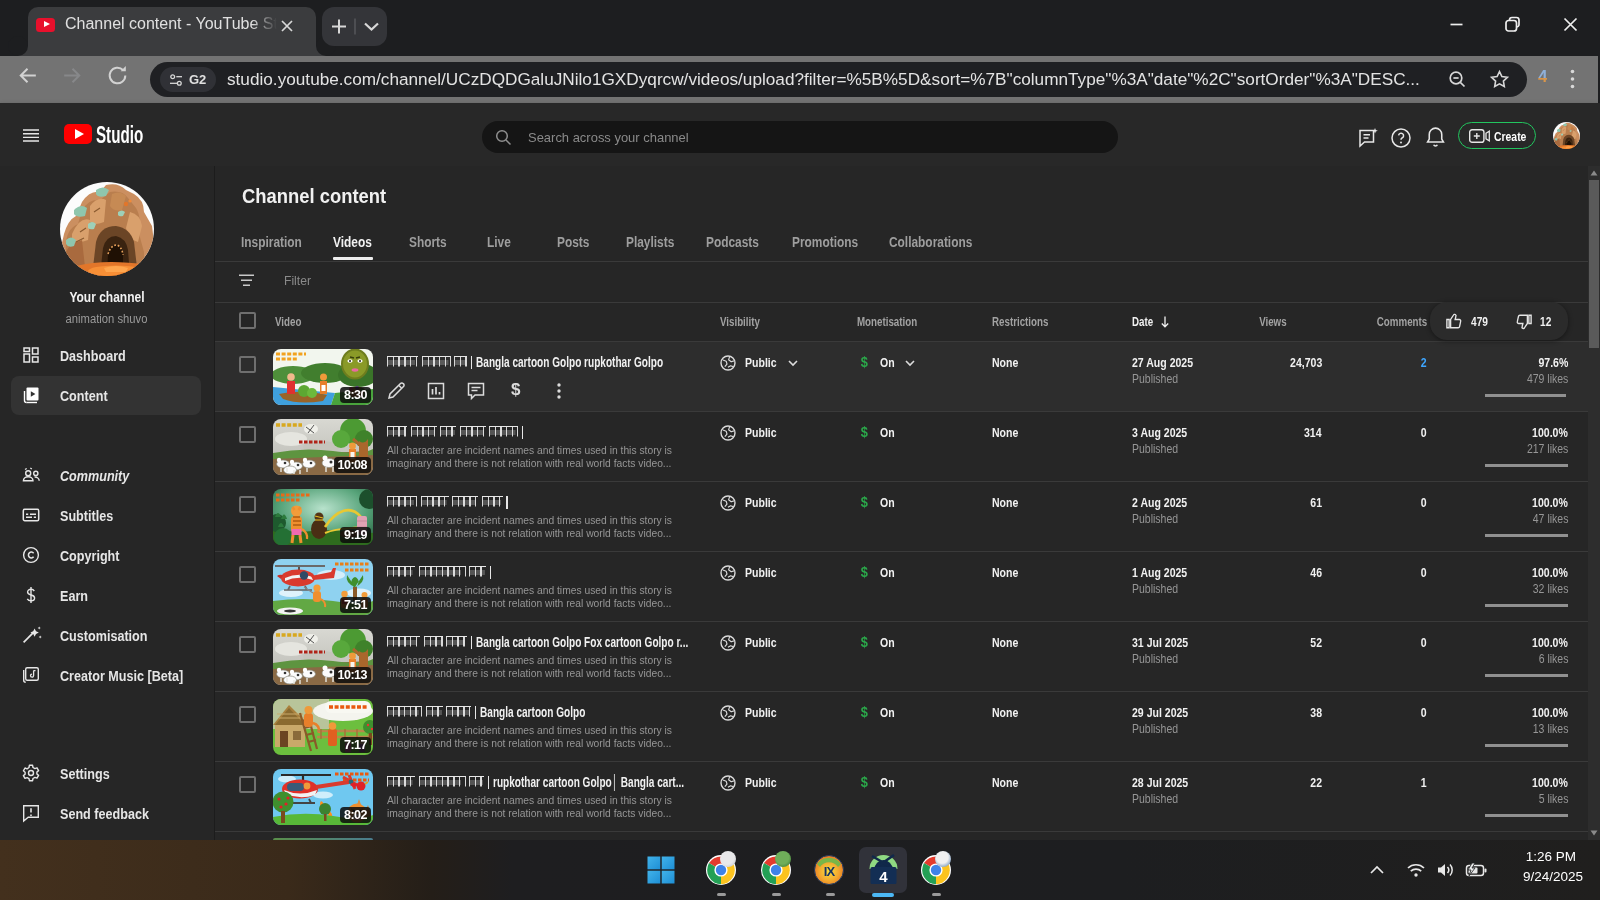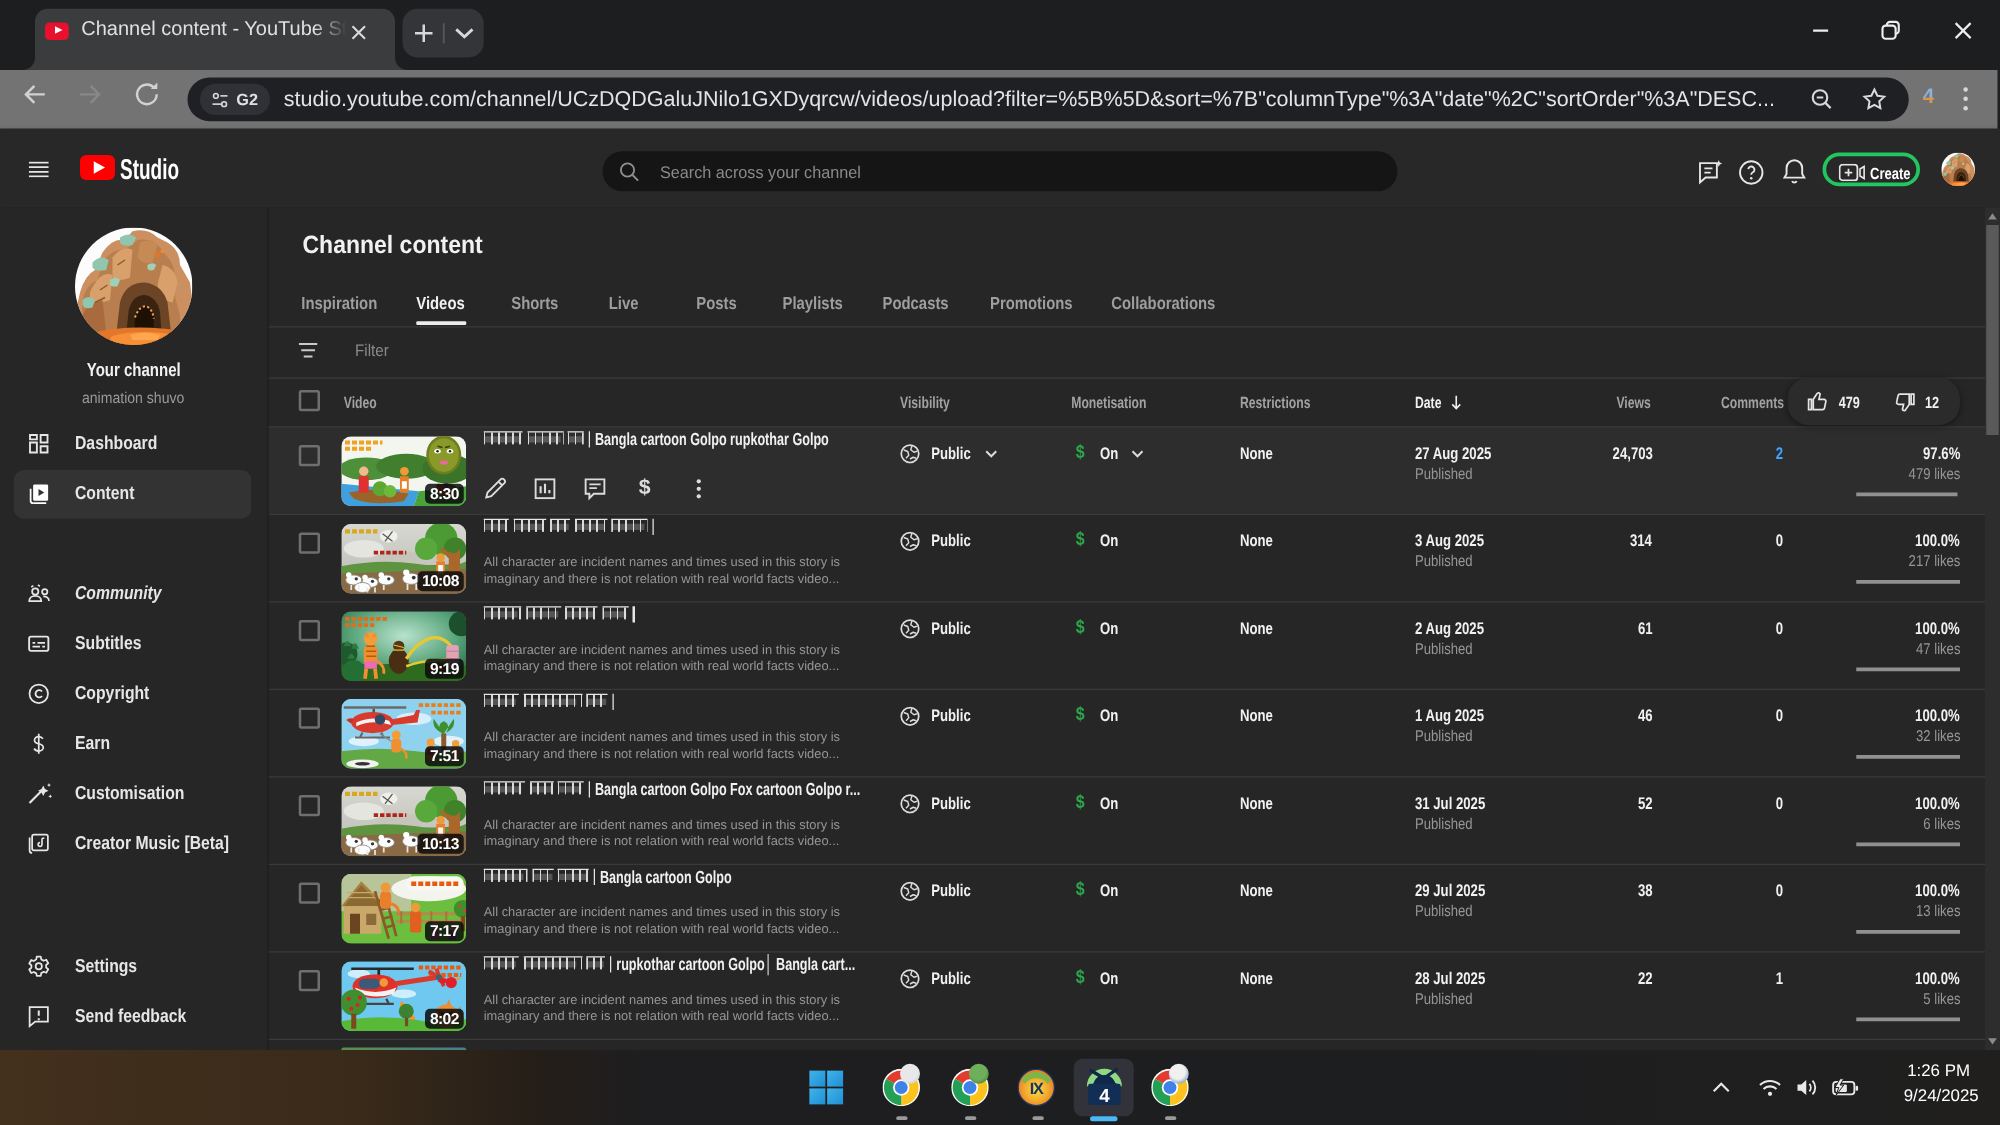--- a/index.html
+++ b/index.html
@@ -28,21 +28,21 @@
   #main { position:absolute; left:215px; top:166px; width:1373px; height:674px; background:#262626; }
   .tabitem { position:absolute; top:68px; font-size:14px; font-weight:700; color:#9e9e9e; }
   .tabitem span { display:inline-block; transform:scaleX(0.85); transform-origin:0 50%; white-space:nowrap; }
   .hdrc { position:absolute; top:148px; font-size:13px; font-weight:700; color:#a2a2a2; }
   .hdrc span, .cell span { display:inline-block; transform:scaleX(0.75); transform-origin:0 50%; white-space:nowrap; }
   .row { position:absolute; left:0; width:1373px; height:70px; border-top:1px solid #3a3a3a; }
   .cb { position:absolute; left:24px; top:14px; width:17px; height:17px; border:2px solid #6f6f6f; border-radius:2px; }
   .cbh { position:absolute; left:24px; top:146px; width:17px; height:17px; border:2px solid #6f6f6f; border-radius:2px; }
   .thw { position:absolute; left:58px; top:7px; width:100px; height:56px; border-radius:8px; overflow:hidden; }
   .dur { position:absolute; right:2px; bottom:2px; background:rgba(10,10,10,0.85); color:#fff; font-size:12.5px; font-weight:700; padding:1px 4px; border-radius:4px; letter-spacing:-0.5px;}
-  .tt { position:absolute; left:172px; top:1px; height:16px; white-space:nowrap; }
+  .tt { position:absolute; left:172px; top:12px; height:16px; white-space:nowrap; }
   .tl { display:inline-block; transform:scaleX(0.72); transform-origin:0 50%; font-size:14px; font-weight:700; color:#f1f1f1; vertical-align:top; line-height:16px; }
   .bnw { display:inline-block; position:relative; height:13px; vertical-align:top; margin-top:1.5px;
      background:
        repeating-linear-gradient(90deg, rgba(232,232,232,0.92) 0 1.4px, transparent 1.4px 5.7px),
        linear-gradient(rgba(232,232,232,0.24),rgba(232,232,232,0.24));
      background-size:100% 9.5px, 88% 5px; background-position:0 1.4px, 1px 4px; background-repeat:no-repeat, no-repeat; }
   .bnw:before { content:""; position:absolute; left:0; top:0; width:100%; height:1.5px; background:rgba(240,240,240,0.95); }
   .bnd { display:inline-block; width:1.7px; height:13px; background:rgba(240,240,240,0.95); vertical-align:top; margin-top:1.5px; }
   .d1,.d2 { position:absolute; left:172px; font-size:10.3px; color:#969696; white-space:nowrap; }
   .d1 { top:33px; } .d2 { top:46px; }
@@ -148,21 +148,21 @@
     </svg>
   <svg class="abs" style="left:1389px;top:23px;" width="24" height="24" viewBox="0 0 24 24">
     <circle cx="12" cy="12" r="9" fill="none" stroke="#e6e6e6" stroke-width="1.5"></circle>
     <path d="M9.6 9.3a2.5 2.5 0 1 1 3.4 2.7c-.8.35-1 1-1 1.8" fill="none" stroke="#e6e6e6" stroke-width="1.5"></path>
     <circle cx="12" cy="16.6" r="1" fill="#e6e6e6"></circle>
     </svg>
   <svg class="abs" style="left:1423px;top:22px;" width="25" height="25" viewBox="0 0 24 24">
     <path d="M12 3a6 6 0 0 0-6 6v4.6L4.4 16.4h15.2L18 13.6V9a6 6 0 0 0-6-6z" fill="none" stroke="#e6e6e6" stroke-width="1.5"></path>
     <path d="M10.3 19a1.8 1.8 0 0 0 3.4 0" fill="none" stroke="#e6e6e6" stroke-width="1.5"></path>
     </svg>
-  <div class="abs" style="left:1458px;top:18.5px;width:78px;height:27px;border:3px solid #22c55e;border-radius:14px;">
+  <div class="abs" style="left:1458px;top:18.5px;width:78px;height:27px;border:1px solid #22c55e;border-radius:14px;">
     <svg class="abs" style="left:10px;top:6px;" width="21" height="14" viewBox="0 0 21 14">
       <rect x="0.7" y="0.7" width="14.2" height="12.6" rx="2.4" fill="none" stroke="#e6e6e6" stroke-width="1.4"></rect>
       <path d="M7.8 4v6M4.8 7h6" stroke="#e6e6e6" stroke-width="1.4"></path>
       <path d="M17 4.2l3.3-2v9.6l-3.3-2z" fill="none" stroke="#e6e6e6" stroke-width="1.3"></path>
       </svg>
     <span class="abs cx" style="--sx:0.8;left:35px;top:6px;font-size:13px;font-weight:700;color:#fff;">Create</span>
   </div>
   <div class="abs" style="left:1552px;top:119px;"></div>
   <div class="abs" style="left:1552.5px;top:19px;width:27px;height:27px;border-radius:50%;overflow:hidden;">
     <svg width="27" height="27" viewBox="0 0 94 94">
@@ -304,21 +304,21 @@
   <div class="abs" style="left:0;top:135.5px;width:1373px;height:1px;background:#3a3a3a;"></div>
   <span class="cbh"></span>
   <span class="hdrc" style="left:60px;"><span>Video</span></span>
   <span class="hdrc" style="left:505px;"><span>Visibility</span></span>
   <span class="hdrc" style="left:642px;"><span>Monetisation</span></span>
   <span class="hdrc" style="left:777px;"><span>Restrictions</span></span>
   <span class="hdrc" style="left:917px;color:#f1f1f1;"><span>Date</span></span>
   <svg class="abs" style="left:944px;top:149px;" width="12" height="14" viewBox="0 0 12 14">
       <path d="M6 1.5v10M2.8 8.5L6 11.8l3.2-3.3" stroke="#f1f1f1" stroke-width="1.3" fill="none"></path>
     </svg>
-  <span class="hdrc" style="left:1035px;width:71px;text-align:right;"><span style="transform-origin:100% 50%;">Views</span></span>
+  <span class="hdrc" style="left:1035px;width:71px;text-align:left;"><span style="transform-origin:100% 50%;">Views</span></span>
   <span class="hdrc" style="left:1128px;width:84px;text-align:right;"><span style="transform-origin:100% 50%;">Comments</span></span>
 <div class="row" style="top:175px;background:#2d2d2d;">
 <span class="cb"></span>
 <div class="thw"><svg width="100" height="56" viewBox="0 0 100 56">
 <rect width="100" height="56" fill="#f2f6ee"></rect>
 <ellipse cx="20" cy="26" rx="22" ry="9" fill="#4e8f3a"></ellipse>
           <ellipse cx="52" cy="24" rx="24" ry="10" fill="#417e2e"></ellipse>
 <ellipse cx="85" cy="26" rx="20" ry="12" fill="#3a7429"></ellipse>
 <path d="M0 38 L62 44 L58 56 L0 56 Z" fill="#3fa0dd"></path>
 <path d="M62 44 L100 40 L100 56 L58 56 Z" fill="#49a33c"></path>

